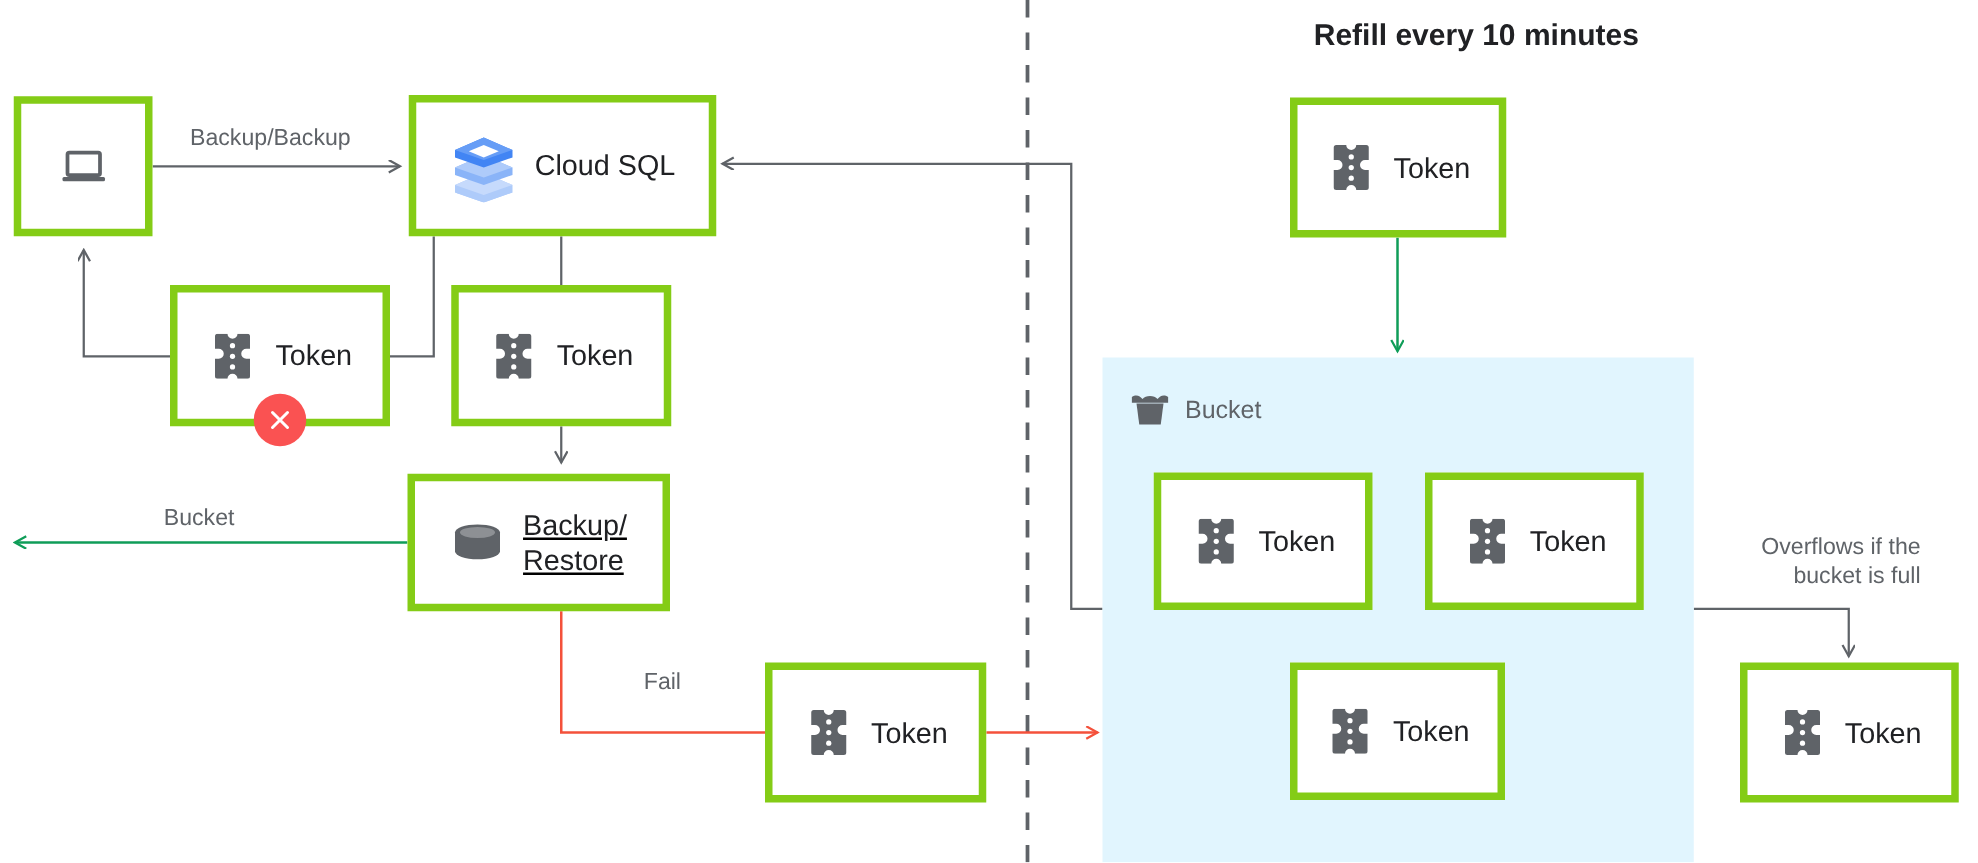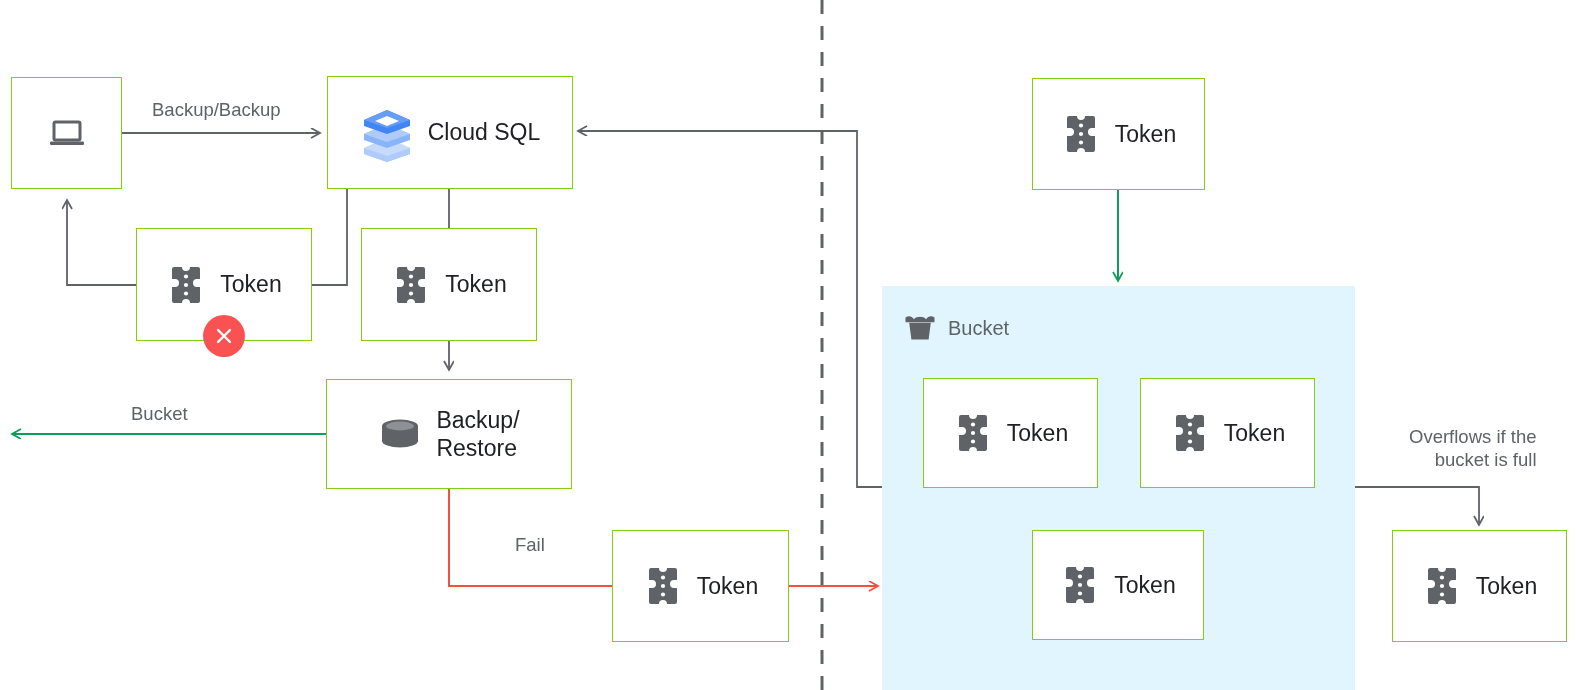--- a/index.html
+++ b/index.html
@@ -19,21 +19,21 @@
     position: absolute;
     left: 0;
     top: 0;
     width: 1582px;
     height: 690px;
     pointer-events: none;
   }
   .node-box {
     position: absolute;
     box-sizing: border-box;
-    border: 1px solid #84cc16;
+    border: 6px solid #84cc16;
     background: #ffffff;
     display: flex;
     align-items: center;
     justify-content: center;
     gap: 14px;
   }
   .node-label {
     font-size: 23px;
     color: #202124;
     line-height: 1.22;
@@ -127,20 +127,21 @@
   <div class="bucket-region" style="left:882px; top:286px; width:473px; height:404px;"></div>
 
   <div class="bucket-title" style="left:903px; top:312px;">
     <svg class="icon" width="34" height="32" viewBox="0 0 34 32">
       <path d="M2.5,5.5 C6,3.2 9,4.6 11,7.2 C13.4,4.0 20.6,4.0 23,7.2 C25,4.6 28,3.2 31.5,5.5 L31.5,10.2 L2.5,10.2 Z" fill="#5f6368"></path>
       <path d="M6.2,10.8 L27.8,10.8 L25.6,27.5 L8.4,27.5 Z" fill="#5f6368"></path>
     </svg>
     <span class="bucket-title-text">Bucket</span>
   </div>
 
+  <div class="title" style="left:1051px; top:15px;">Refill every 10 minutes</div>
 
   <div class="node-box" style="left:11px; top:77px; width:111px; height:112px;">
     <svg class="icon" width="40" height="34" viewBox="0 0 40 34">
       <rect x="7" y="6" width="26" height="18" rx="1.5" fill="none" stroke="#5f6368" stroke-width="3"></rect>
       <rect x="3" y="25.5" width="34" height="3.4" rx="1.2" fill="#5f6368"></rect>
     </svg>
   </div>
 
   <div class="node-box" style="left:327px; top:76px; width:246px; height:113px;">
     <svg class="icon" width="54" height="58" viewBox="0 0 54 58">
@@ -178,21 +179,21 @@
   <div class="node-box" style="left:361px; top:228px; width:176px; height:113px;">
     <svg class="icon" width="40" height="36" viewBox="0 0 40 36">
       <path d="M4,4 L14,4 L14,7 A4,4 0 0 0 22,7 L22,4 L36,4 A2,2 0 0 1 38,6 L38,14 A4,4 0 0 0 38,22 L38,30 A2,2 0 0 1 36,32 L22,32 L22,29 A4,4 0 0 0 14,29 L14,32 L4,32 A2,2 0 0 1 2,30 L2,22 A4,4 0 0 0 2,14 L2,6 A2,2 0 0 1 4,4 Z" fill="#5f6368" transform="rotate(90 20 18)"></path>
       <circle cx="20" cy="9.5" r="2.1" fill="#ffffff"></circle>
       <circle cx="20" cy="18" r="2.1" fill="#ffffff"></circle>
       <circle cx="20" cy="26.5" r="2.1" fill="#ffffff"></circle>
     </svg>
     <span class="node-label">Token</span>
   </div>
 
-  <div class="node-box" style="left:326px; top:379px; width:246px; height:110px;">
+  <div class="node-box" style="left:326px; top:379px; width:210px; height:110px;text-decoration:underline;">
     <svg class="icon" width="44" height="38" viewBox="0 0 44 38">
       <ellipse cx="22" cy="11" rx="18" ry="6.4" fill="#5f6368"></ellipse>
       <path d="M4,11 L4,26 A18,6.4 0 0 0 40,26 L40,11 Z" fill="#5f6368"></path>
       <ellipse cx="22" cy="11" rx="14" ry="4.4" fill="#8d9094"></ellipse>
     </svg>
     <span class="node-label">Backup/
 Restore</span>
   </div>
 
   <div class="node-box" style="left:612px; top:530px; width:177px; height:112px;">

